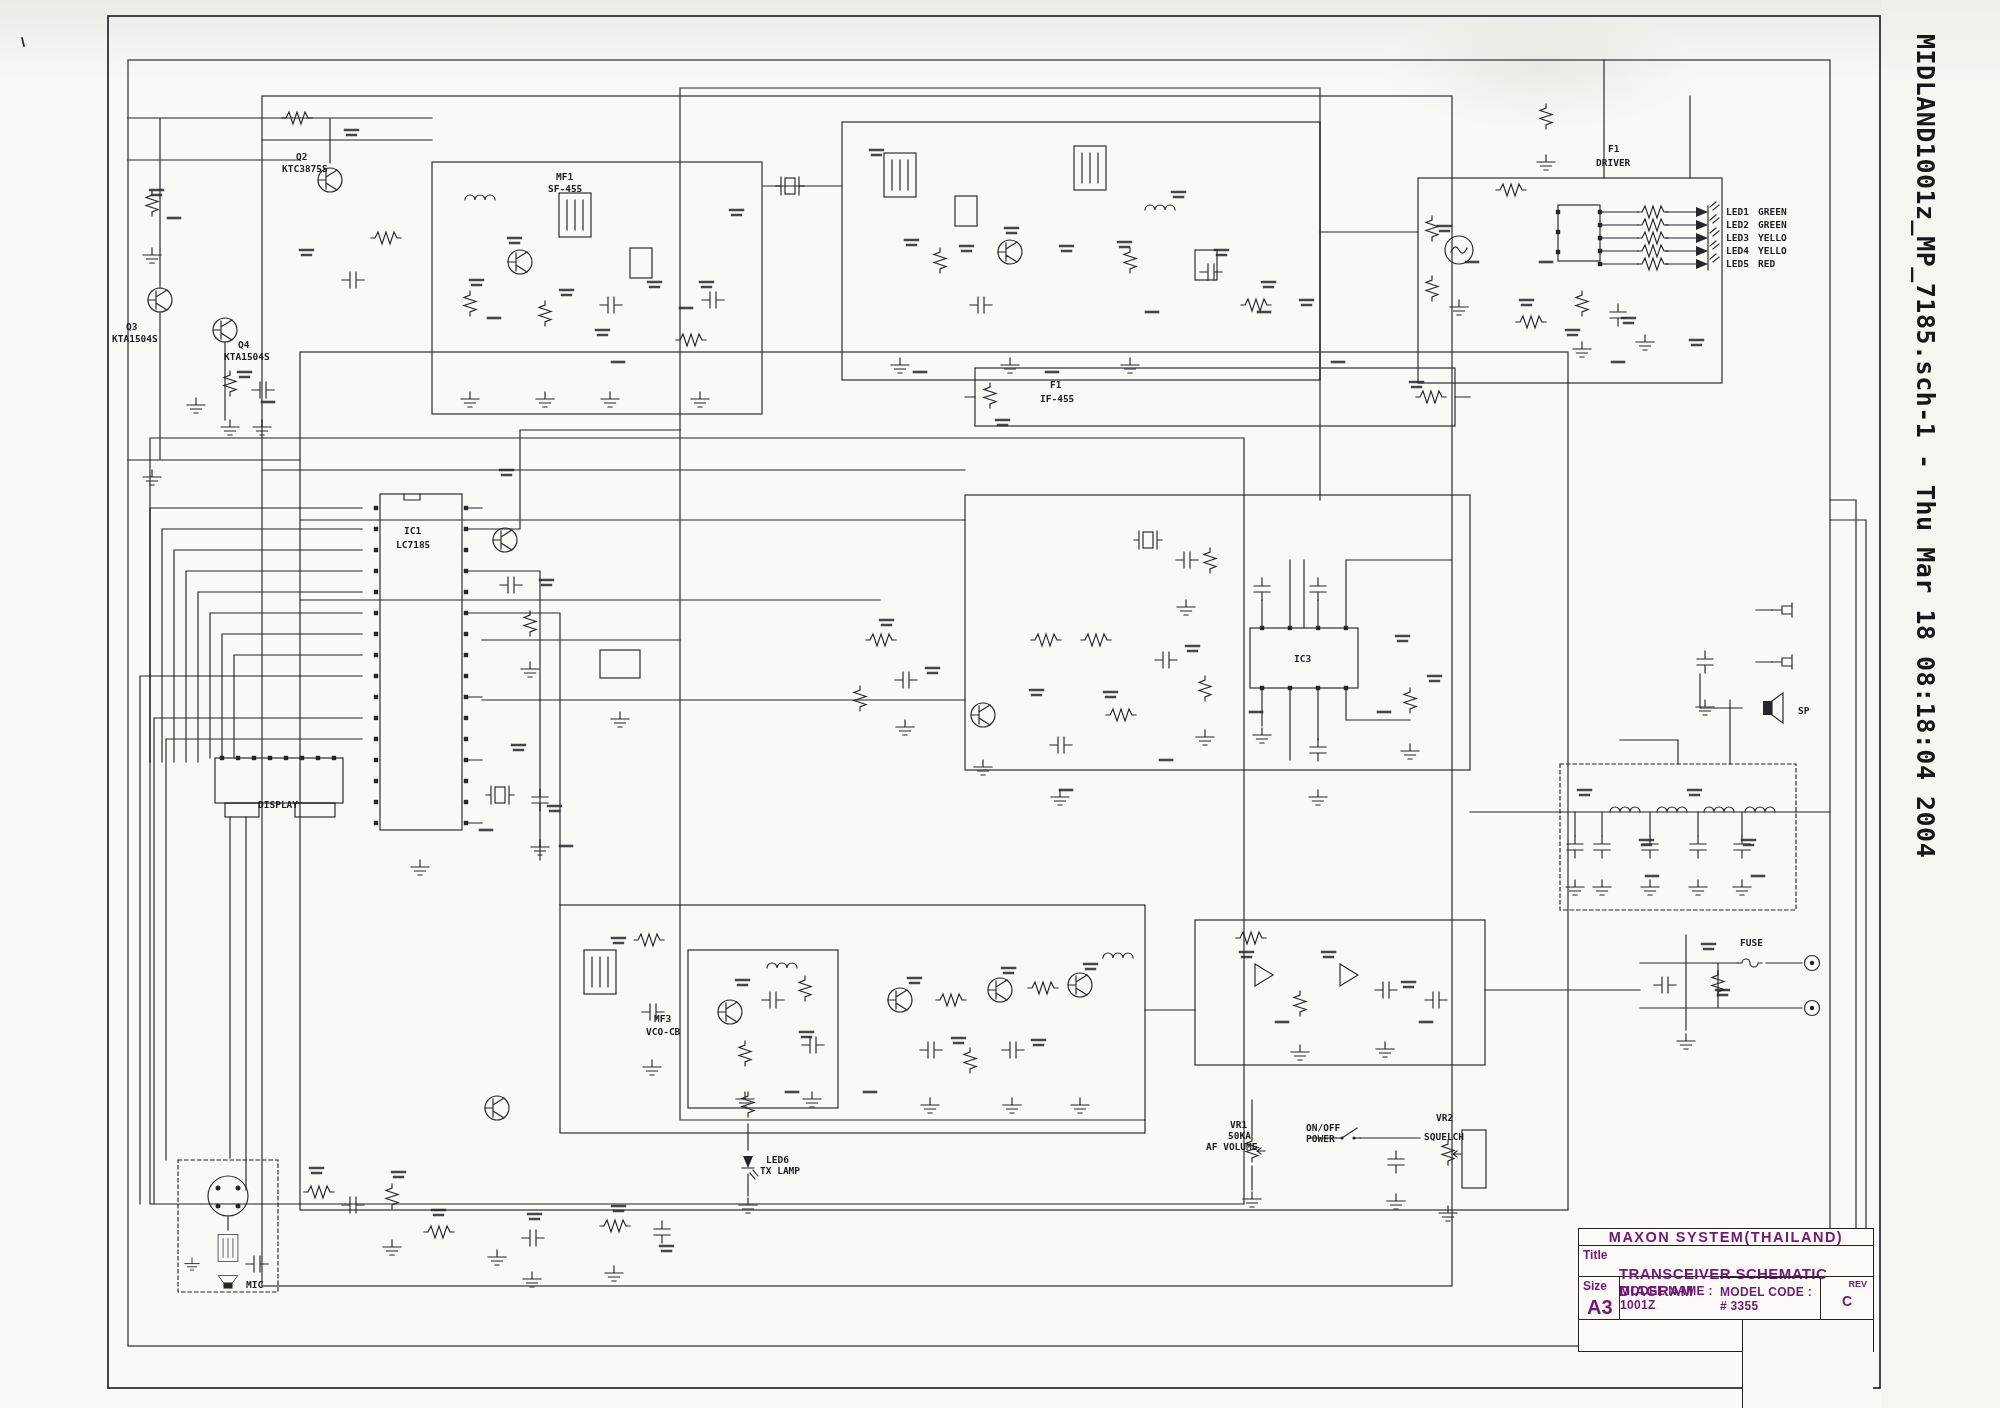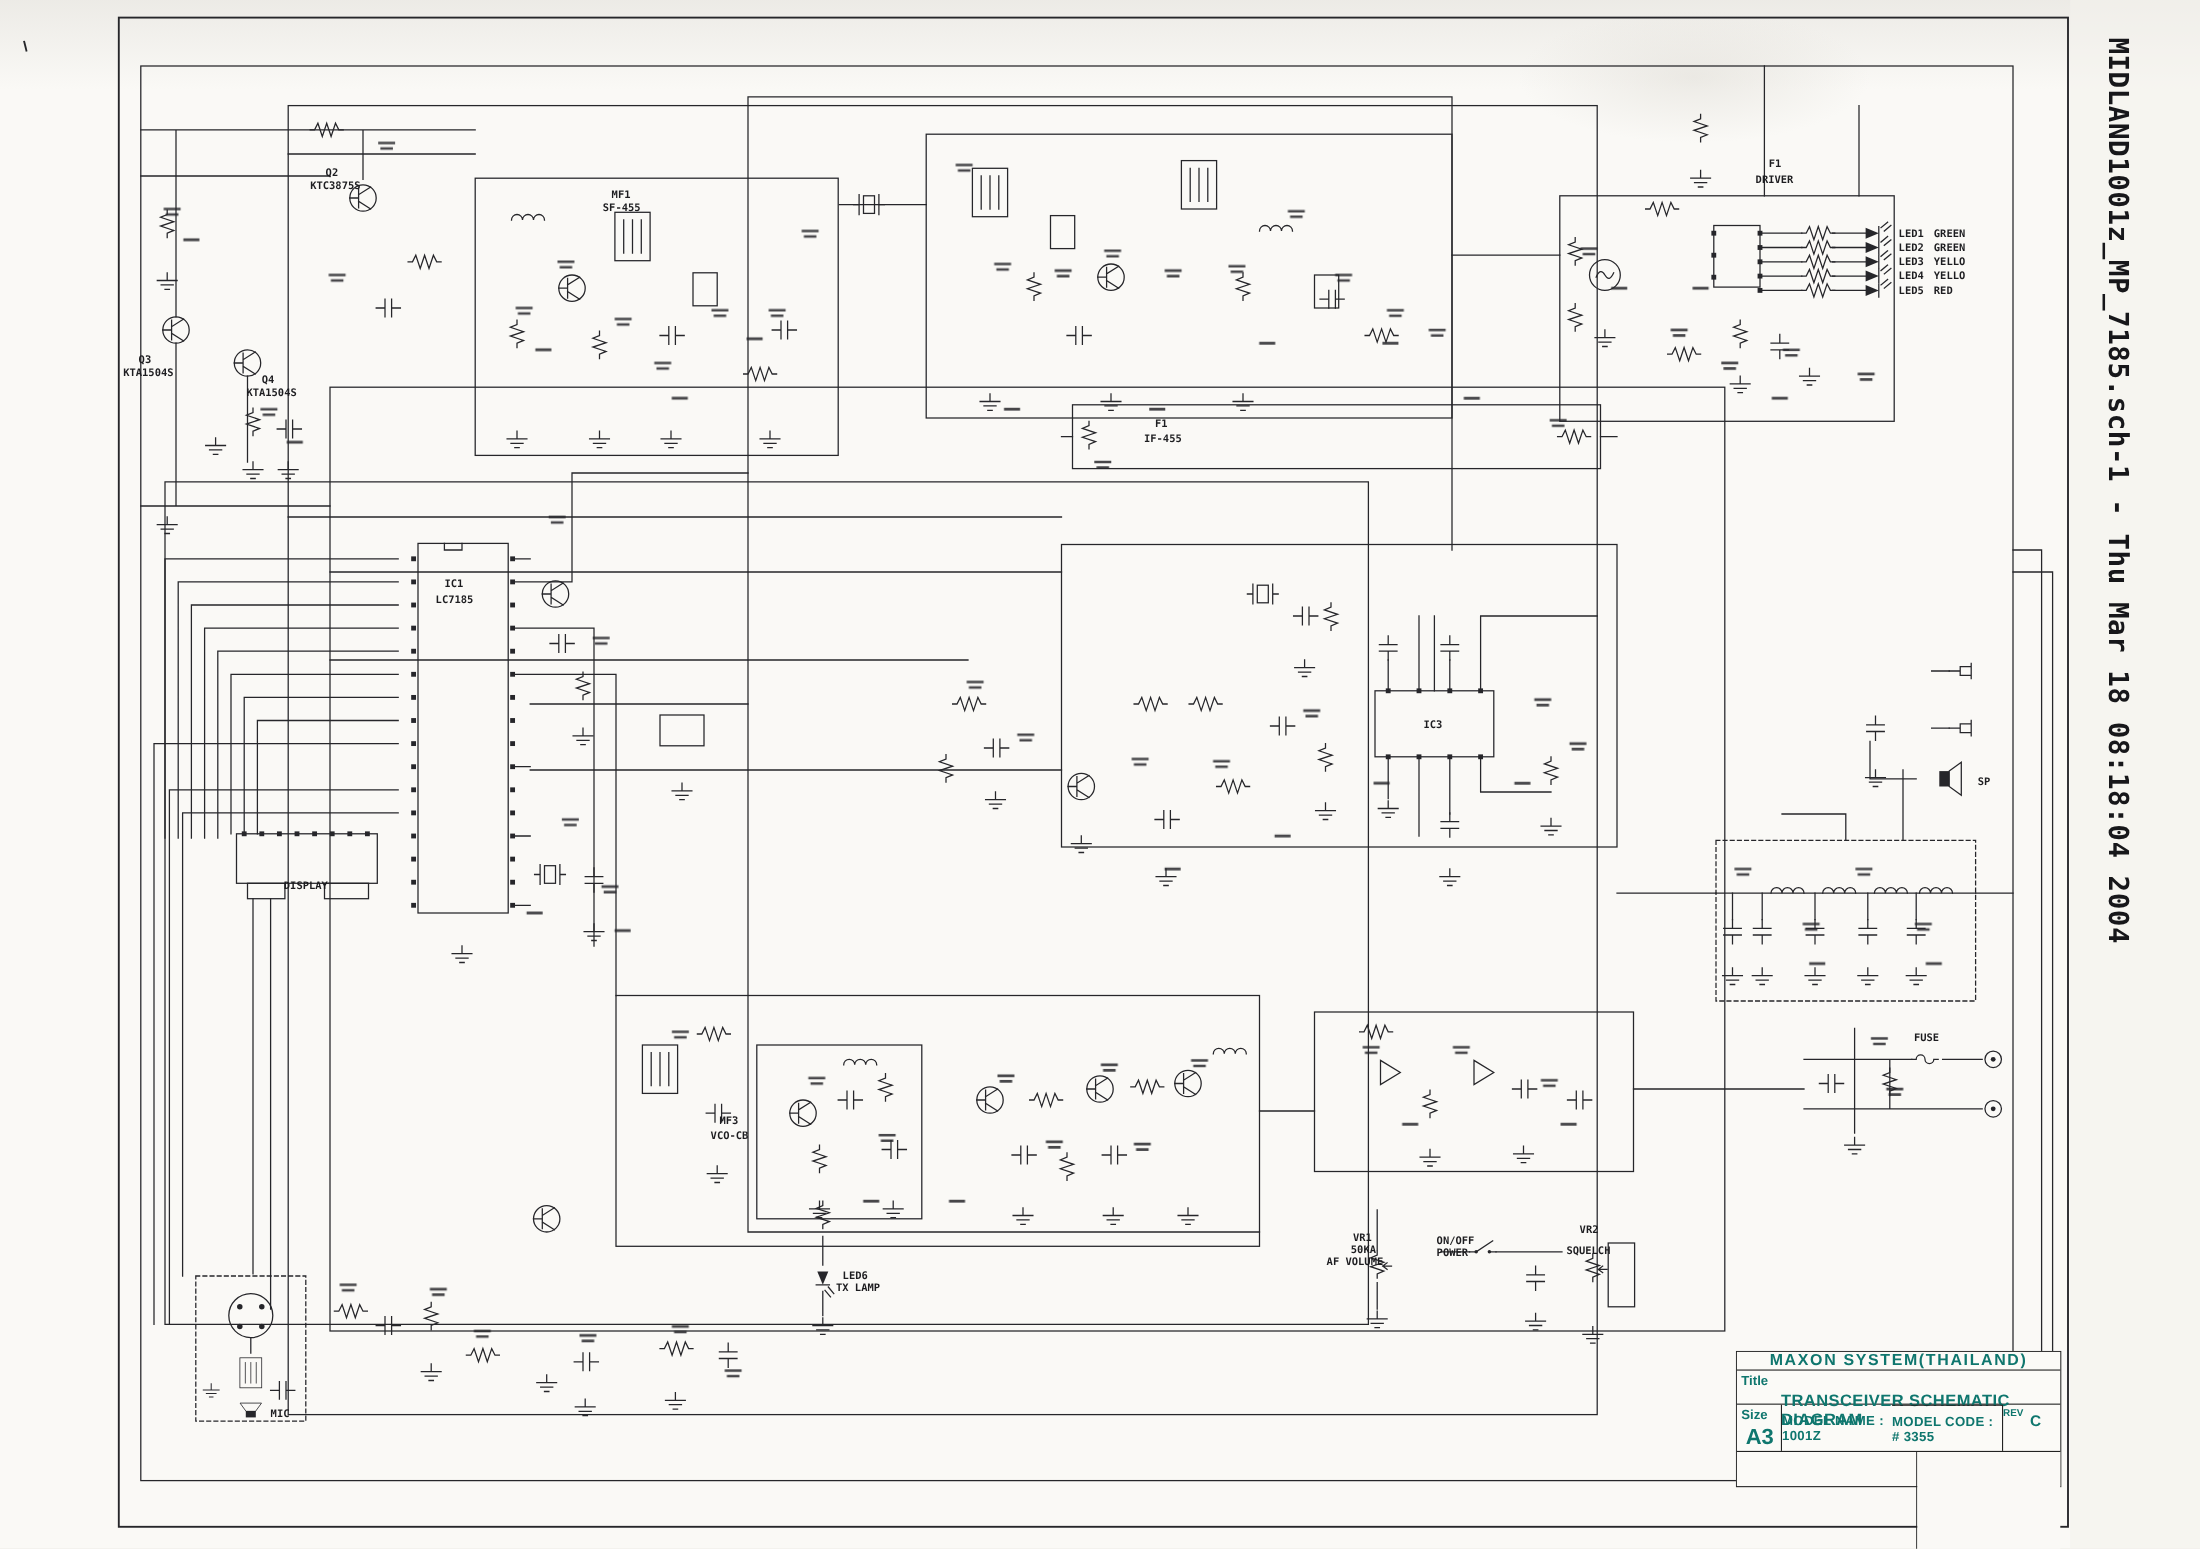--- a/index.html
+++ b/index.html
@@ -8,34 +8,34 @@
   .wash-top{position:absolute;left:0;top:0;width:100%;height:96px;
             background:linear-gradient(180deg,#e9e7e2 0%,rgba(233,231,226,0) 85%);opacity:.8;pointer-events:none;}
   .wash-right{position:absolute;right:0;top:0;width:118px;height:100%;background:#f3f1ec;opacity:.6;pointer-events:none;}
   .blotch{position:absolute;left:1380px;top:10px;width:320px;height:120px;
           background:radial-gradient(closest-side,#dedbd4,rgba(222,219,212,0));opacity:.5;pointer-events:none;}
   svg{position:absolute;left:0;top:0;}
   .stamp{position:absolute;left:1938px;top:34px;transform:rotate(90deg);transform-origin:0 0;
          font:bold 25px/26px "DejaVu Sans Mono",monospace;letter-spacing:.5px;color:#17171a;white-space:nowrap;}
   
   .tb{position:absolute;left:1578px;top:1228px;width:296px;height:124px;box-sizing:border-box;
-      border:1.8px solid #222;background:#fbfaf7;color:#0f766e;display:flex;flex-direction:column;}
+      border:1.8px solid #222;background:#fbfaf7;color:#701a75;display:flex;flex-direction:column;}
   .tb .r1{height:28px;border-bottom:1.5px solid #222;display:flex;align-items:center;justify-content:center;
           font-weight:bold;font-size:14.5px;letter-spacing:1.5px;}
   .tb .r2{height:30px;border-bottom:1.5px solid #222;display:flex;}
   .tb .r2 .lab{width:40px;font-size:12px;font-weight:bold;padding:2px 0 0 4px;box-sizing:border-box;}
   .tb .r2 .val{flex:1;display:flex;align-items:center;justify-content:center;font-weight:bold;font-size:15px;letter-spacing:.4px;margin-top:36px;}
   .tb .r3{height:46px;border-bottom:1.5px solid #222;display:flex;}
   .tb .size{width:40px;display:flex;flex-direction:column;box-sizing:border-box;padding:2px 0 0 4px;}
   .tb .size .lab{font-size:12px;font-weight:bold;}
   .tb .size .val{font-size:20px;font-weight:bold;padding:3px 0 0 4px;}
   .tb .mid{flex:1;border-left:1.5px solid #222;border-right:1.5px solid #222;display:flex;flex-direction:row;}
   .tb .mid .mrow{flex:1;display:flex;align-items:center;justify-content:center;font-weight:bold;font-size:12px;letter-spacing:.3px;}
   .tb .mid .mrow+.mrow{border-top:1.5px solid #222;}
-  .tb .rev{width:52px;display:flex;flex-direction:row;box-sizing:border-box;padding:2px 0 0 0;}
+  .tb .rev{width:52px;display:flex;flex-direction:column;box-sizing:border-box;padding:2px 0 0 0;}
   .tb .rev .lab{font-size:9px;font-weight:bold;text-align:right;padding-right:6px;}
   .tb .rev .val{font-size:14px;font-weight:bold;text-align:center;padding-top:4px;}
   .tb .r4{flex:1;display:flex;}
   .tb .r4 .date{flex:1.25;border-right:1.5px solid #222;display:flex;align-items:center;justify-content:center;
                 font-weight:bold;font-size:10.5px;gap:5px;}
   .tb .r4 .sheet{flex:1;display:flex;align-items:center;justify-content:center;font-weight:bold;font-size:10.5px;gap:8px;}
 </style>
 </head>
 <body>
 

